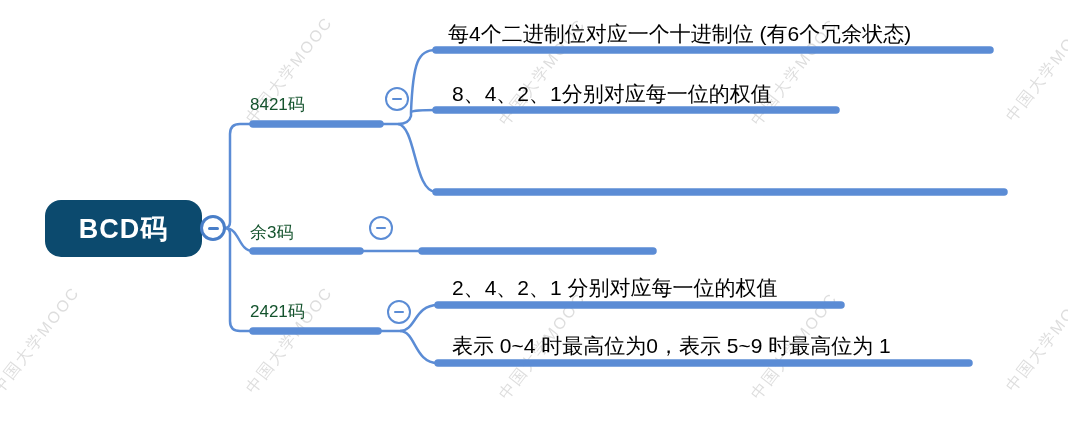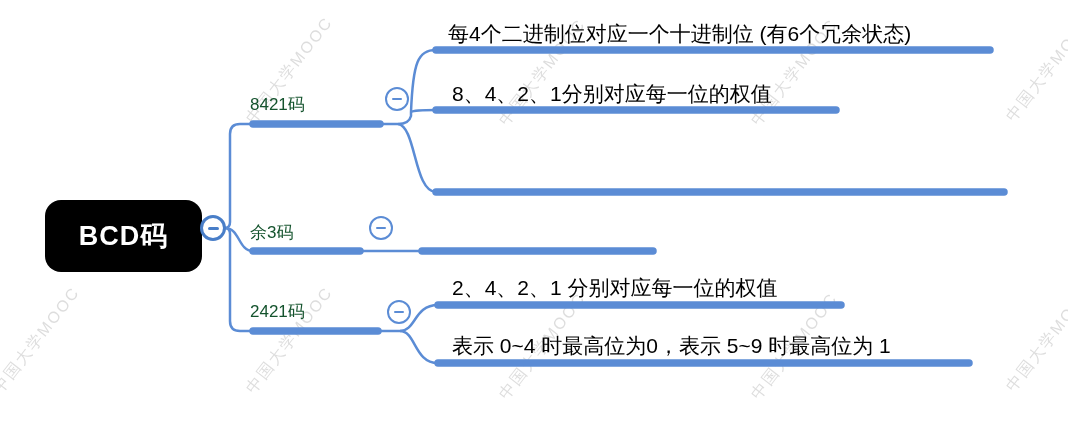--- a/index.html
+++ b/index.html
@@ -7,22 +7,22 @@
     position:relative;width:1068px;height:430px;background:#ffffff;
     overflow:hidden;font-family:"Liberation Sans","DejaVu Sans",sans-serif;
   }
   .wm{
     position:absolute;color:rgba(100,100,100,0.22);font-size:16px;
     letter-spacing:2px;white-space:nowrap;transform:rotate(-52deg);
     transform-origin:center;user-select:none;pointer-events:none;
   }
   svg.links{position:absolute;left:0;top:0;}
   .root-node{
-    position:absolute;left:45px;top:200px;width:157px;height:72px;
-    background:#000000;border-radius:16px;display:flex;align-items:center;
+    position:absolute;left:45px;top:200px;width:157px;height:57px;
+    background:#0c4a6e;border-radius:16px;display:flex;align-items:center;
     justify-content:center;color:#fff;font-size:27px;font-weight:bold;
     letter-spacing:1px;
   }
   .topic-label{
     position:absolute;color:#14532d;font-size:17px;text-align:left;
     white-space:nowrap;line-height:30px;
   }
   .leaf-label{
     position:absolute;color:#000000;font-size:21px;white-space:nowrap;
     line-height:29px;

